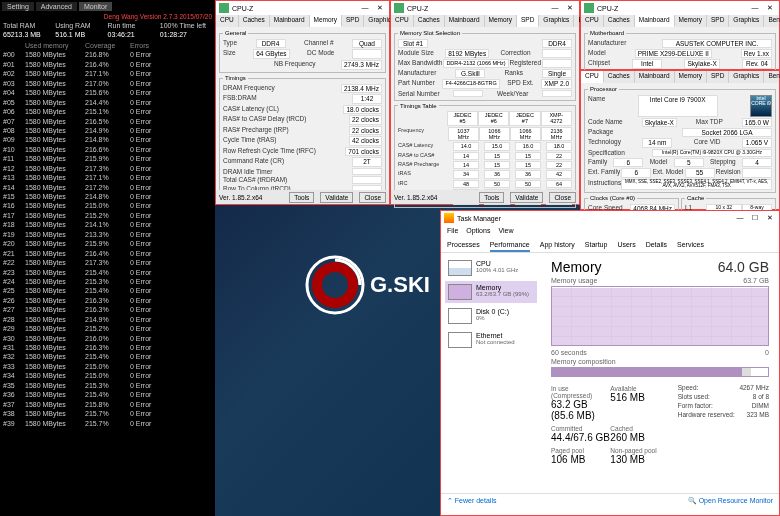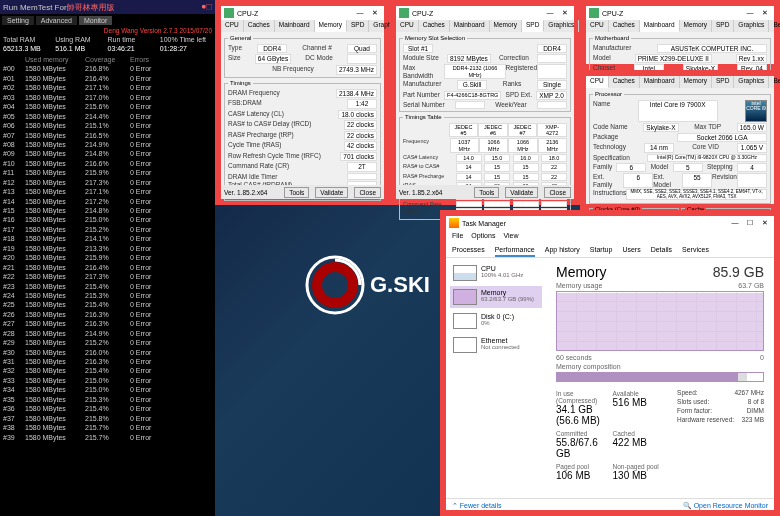--- a/index.html
+++ b/index.html
@@ -1,17 +1,17 @@
 <!DOCTYPE html>
 <html><head>
 <meta charset="utf-8">
 <style>
 * { box-sizing: border-box; margin: 0; padding: 0; font-family: "Segoe UI", Tahoma, sans-serif; }
 body { width: 780px; height: 516px; background: linear-gradient(135deg, #0a0a2a 0%, #1a3a5a 50%, #0a2a4a 100%); position: relative; overflow: hidden; font-size: 7px; color: #000; }
-.win { position: absolute; background: #f0f0f0; border: 6px solid #ef4444; }
+.win { position: absolute; background: #f0f0f0; border: 1px solid #ef4444; }
 .title { background: #fff; height: 14px; display: flex; align-items: center; padding: 0 3px; font-size: 7px; }
 .title-icon { width: 10px; height: 10px; background: #4a6; margin-right: 3px; }
 .wc { margin-left: auto; display: flex; gap: 3px; }
 .wc span { width: 12px; text-align: center; cursor: pointer; }
 .tabs { display: flex; height: 12px; background: #e8e8e8; font-size: 6.5px; }
 .tab { padding: 1px 4px; border-right: 1px solid #ccc; cursor: pointer; }
 .tab.active { background: #fff; border-bottom: 1px solid #fff; }
 .body { padding: 3px; font-size: 6.5px; }
 .row { display: flex; justify-content: space-between; padding: 0.5px 0; line-height: 1.2; }
 .row .lbl { color: #333; }
@@ -75,25 +75,20 @@
   <svg viewBox="0 0 160 120">
       <circle cx="55" cy="55" r="28" fill="none" stroke="#fff" stroke-width="3"></circle>
       <circle cx="55" cy="55" r="18" fill="none" stroke="#a00" stroke-width="10"></circle>
       <path d="M55 30 A25 25 0 0 1 80 55" fill="none" stroke="#fff" stroke-width="3"></path>
       <text x="90" y="62" fill="#fff" font-size="22" font-weight="bold">G.SKI</text>
       <path d="M20 20 L140 100" stroke="#fff" stroke-width="0"></path>
     </svg>
 </div>
 
 <div class="win memtest">
-  <div class="mt-title">
-    <span>Run MemTest For </span>
-    <span class="red">帥哥林專用版</span>
-    <span style="margin-left:auto;color:#f66">⏺⬚</span>
-  </div>
   <div class="mt-tabs">
     <span class="mt-tab">Setting</span>
     <span class="mt-tab">Advanced</span>
     <span class="mt-tab" style="background:#444">Monitor</span>
   </div>
   <div class="mt-ver">Deng Wang Version 2.7.3 2015/07/20</div>
   <div class="mt-hdr">
     <div>Total RAM</div>
       <div>Using RAM</div>
       <div>Run time</div>
@@ -795,50 +790,50 @@
           <div class="tm-thumb"></div>
           <div>
             <div>Ethernet</div>
             <div style="font-size:6px;color:#666">Not connected</div>
           </div>
         </div>
     </div>
     <div class="tm-main">
       <div class="tm-h">
           <span class="big">Memory</span>
-          <span class="val">85.9 GB</span>
+          <span class="val">64.0 GB</span>
         </div>
       <div class="tm-sub" style="display:flex;justify-content:space-between">
           <span>Memory usage</span>
           <span>63.7 GB</span>
         </div>
       <div class="tm-graph"></div>
       <div class="tm-sub" style="display:flex;justify-content:space-between">
           <span>60 seconds</span>
           <span>0</span>
         </div>
       <div class="tm-sub">Memory composition</div>
       <div class="tm-comp"></div>
       <div style="display:flex;gap:8px">
         <div class="tm-stats" style="flex:1.3">
           <div class="tm-stat">
               <div class="l">In use (Compressed)</div>
-              <div class="v">34.1 GB (56.6 MB)</div>
+              <div class="v">63.2 GB (85.6 MB)</div>
             </div>
           <div class="tm-stat">
               <div class="l">Available</div>
               <div class="v">516 MB</div>
             </div>
           <div class="tm-stat">
               <div class="l">Committed</div>
-              <div class="v">55.8/67.6 GB</div>
+              <div class="v">44.4/67.6 GB</div>
             </div>
           <div class="tm-stat">
               <div class="l">Cached</div>
-              <div class="v">422 MB</div>
+              <div class="v">260 MB</div>
             </div>
           <div class="tm-stat">
               <div class="l">Paged pool</div>
               <div class="v">106 MB</div>
             </div>
           <div class="tm-stat">
               <div class="l">Non-paged pool</div>
               <div class="v">130 MB</div>
             </div>
         </div>

